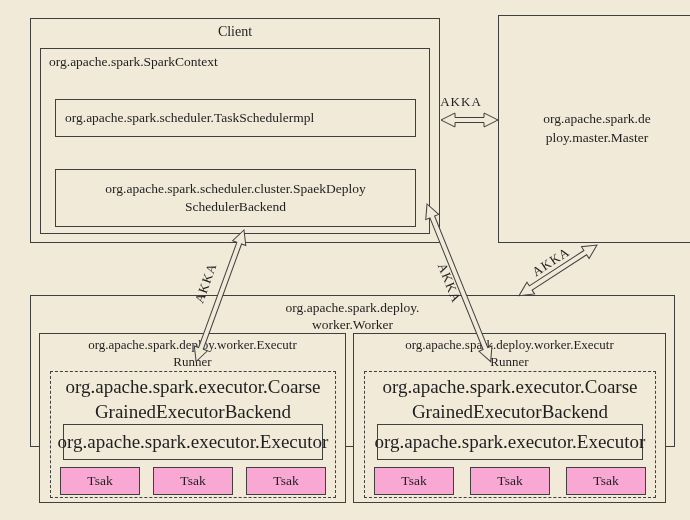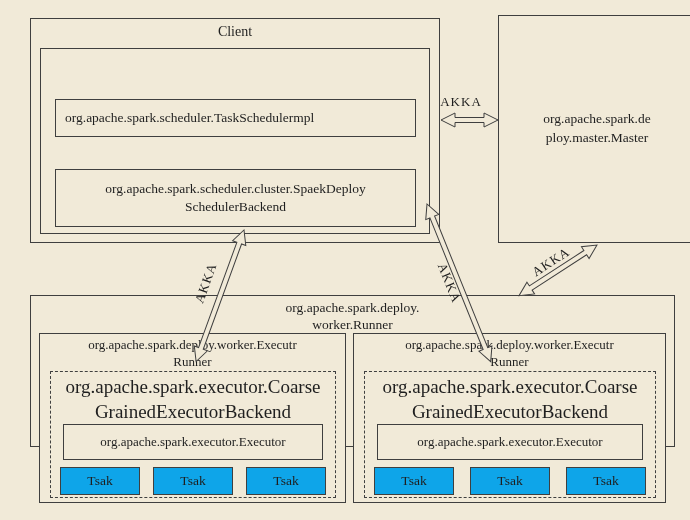--- a/index.html
+++ b/index.html
@@ -49,29 +49,29 @@
   .runner-right { left:322px; width:313px; }
   .runner-title { text-align:center; padding-top:3px; line-height:1.3; font-size:13px; }
   .backend {
     left:10px; right:9px; top:37px; height:127px;
     border-style:dashed;
   }
   .backend-title { text-align:center; padding-top:3px; line-height:1.3; font-size:19px; }
   .executor {
     left:12px; right:12px; top:52px; height:36px;
     display:flex; align-items:center; justify-content:center;
-    font-size:13px;
+    font-size:19px;
   }
   .task-row {
     position:absolute; left:9px; right:9px; top:95px; height:28px;
     display:flex; justify-content:space-between;
   }
   .task {
     width:80px; height:28px;
-    border:1px solid #3f3f3f; background:#0ea5e9;
+    border:1px solid #3f3f3f; background:#f9a8d4;
     display:flex; align-items:center; justify-content:center;
   }
   
   .arrows {
     position:absolute; left:0; top:0; z-index:4;
     pointer-events:none;
   }
   .akka {
     position:absolute; z-index:5;
     width:46px; text-align:center;
@@ -83,39 +83,40 @@
   .akka-mw    { left:528px; top:254px; transform:rotate(-33deg); }
 </style>
 </head>
 <body>
 
 <div class="canvas">
 
   <div class="box client">
     <div class="client-title">Client</div>
     <div class="box spark-context">
+      <div class="spark-context-label">org.apache.spark.SparkContext</div>
       <div class="box task-scheduler">
         <span>org.apache.spark.scheduler.TaskSchedulermpl</span>
       </div>
       <div class="box scheduler-backend">
         <div>org.apache.spark.scheduler.cluster.SpaekDeploy</div>
         <div>SchedulerBackend</div>
       </div>
     </div>
   </div>
 
   <div class="box master">
     <div>org.apache.spark.de</div>
     <div>ploy.master.Master</div>
   </div>
 
   <div class="box worker">
     <div class="worker-title">
       <div>org.apache.spark.deploy.</div>
-      <div>worker.Runner</div>
+      <div>worker.Worker</div>
     </div>
 
     <div class="box runner runner-left">
       <div class="runner-title">
         <div>org.apache.spark.deploy.worker.Executr</div>
         <div>Runner</div>
       </div>
       <div class="box backend">
         <div class="backend-title">
           <div>org.apache.spark.executor.Coarse</div>

